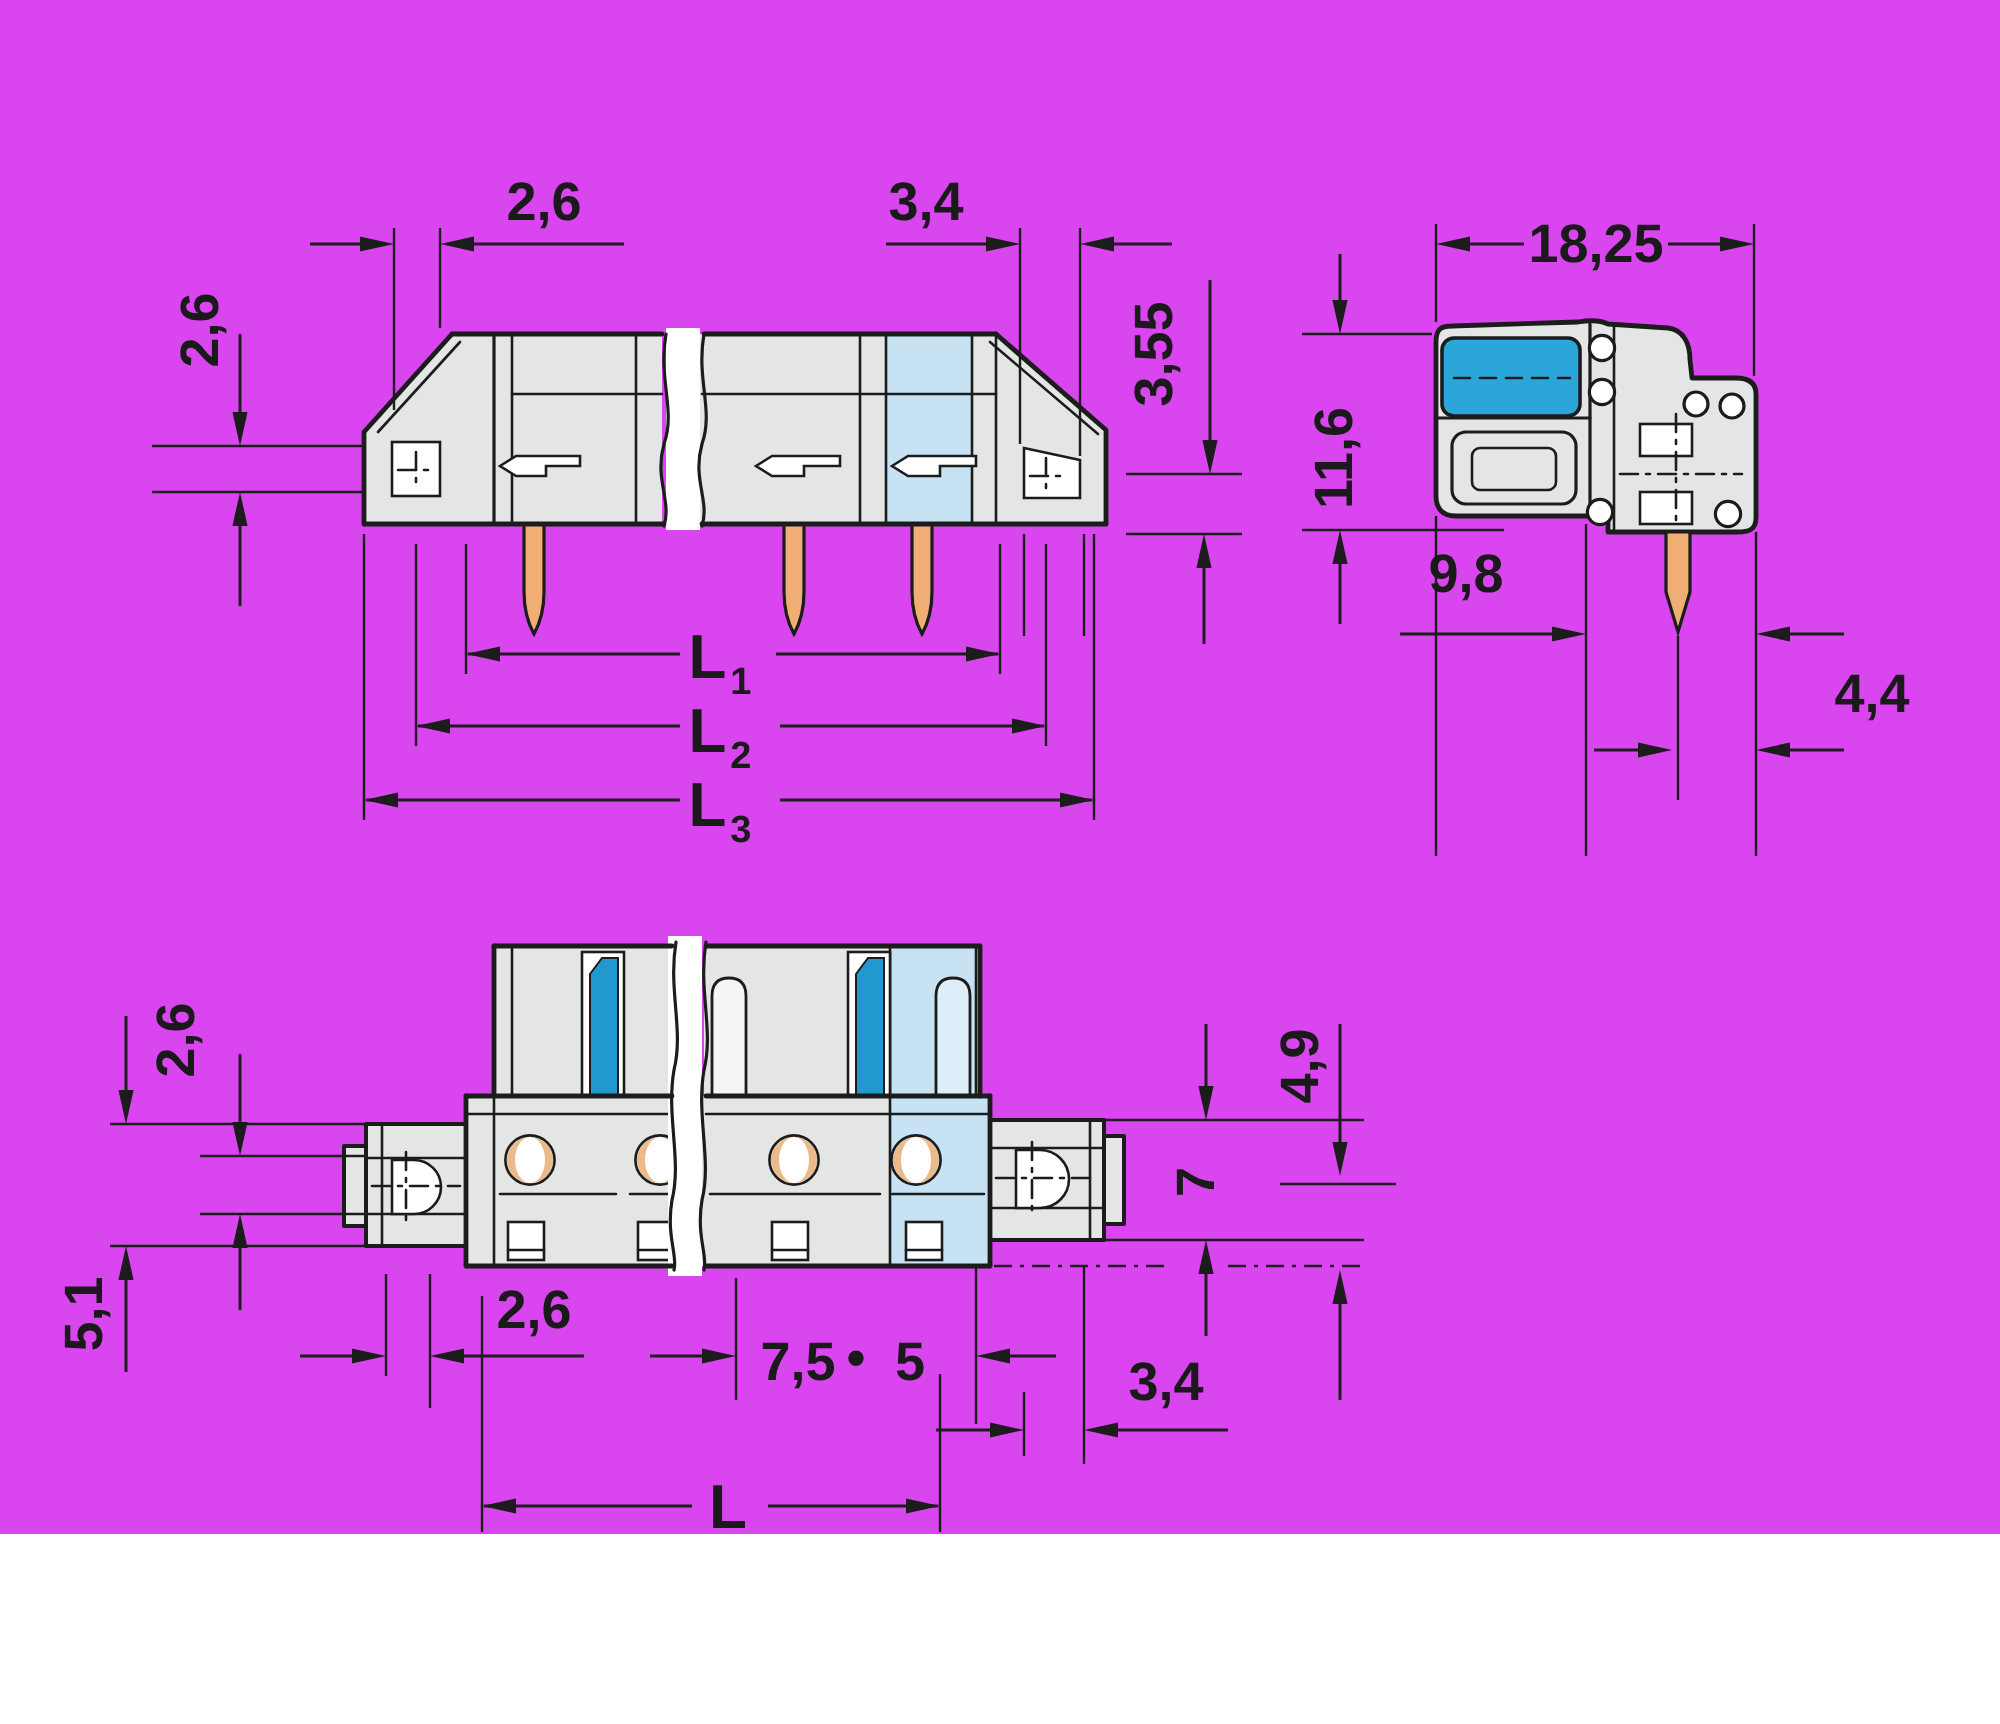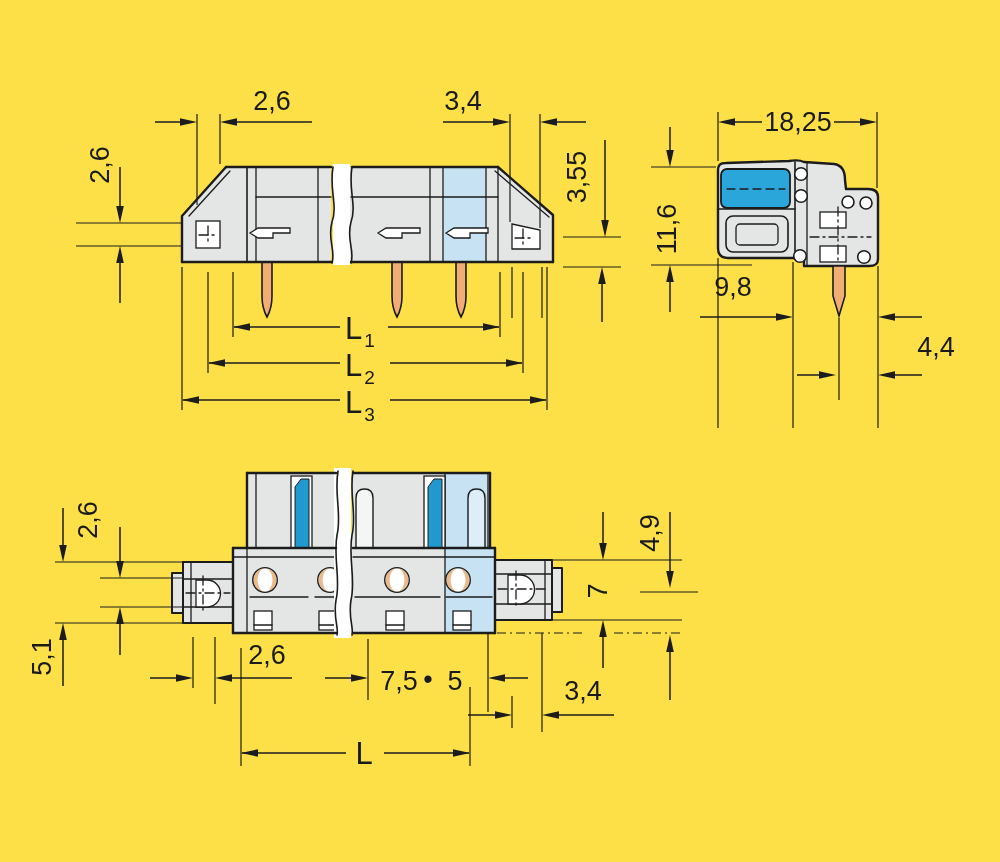--- a/index.html
+++ b/index.html
@@ -1,16 +1,16 @@
 <!DOCTYPE html>
 <html><head>
 <meta charset="utf-8">
 <style>
   html,body { margin:0; padding:0; background:#ffffff; }
-  .page { width:1000px; height:862px; background:#fde047; position:relative; }
+  .page { width:1000px; height:767px; background:#d946ef; position:relative;font-weight:bold; }
   svg { display:block; }
   .ln   { stroke:#1c1c1c; fill:none; stroke-width:2.4; stroke-linecap:round; stroke-linejoin:round; }
   .med  { stroke:#1c1c1c; fill:none; stroke-width:1.6; stroke-linecap:round; }
   .thin { stroke:#1c1c1c; fill:none; stroke-width:1.3; stroke-linecap:round; }
   .dim  { stroke:#1c1c1c; fill:none; stroke-width:1.5; }
   .ext  { stroke:#1c1c1c; fill:none; stroke-width:1.2; }
   .arrow{ fill:#1c1c1c; stroke:none; }
   .body { fill:#e4e6e5; stroke:#1c1c1c; stroke-width:2.4; stroke-linejoin:round; }
   .fillg{ fill:#e4e6e5; stroke:none; }
   .white{ fill:#ffffff; }

